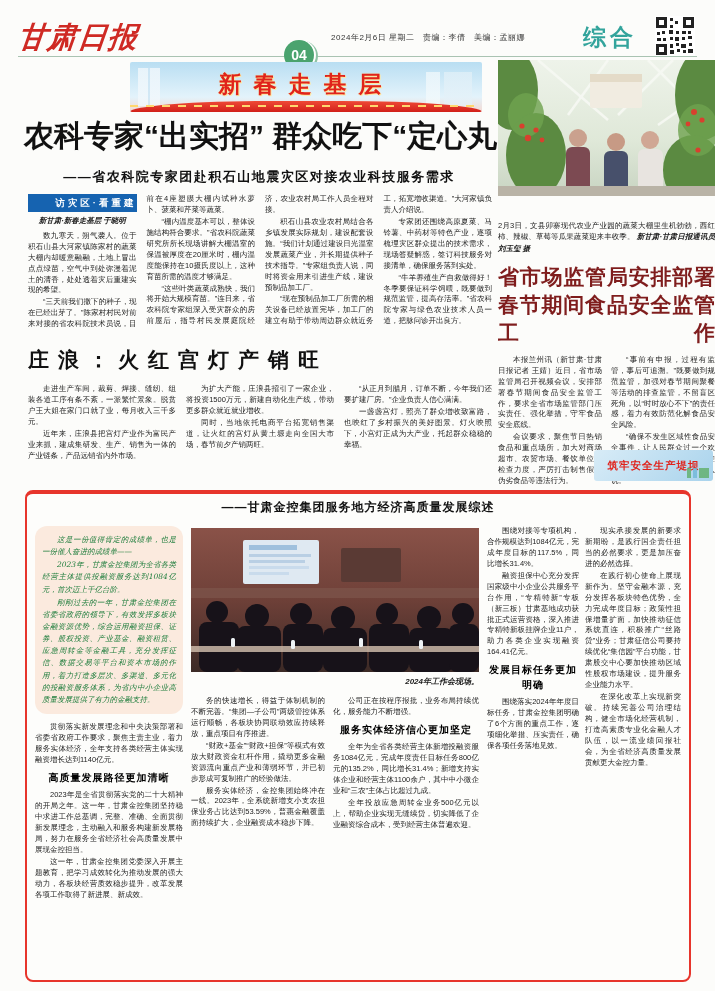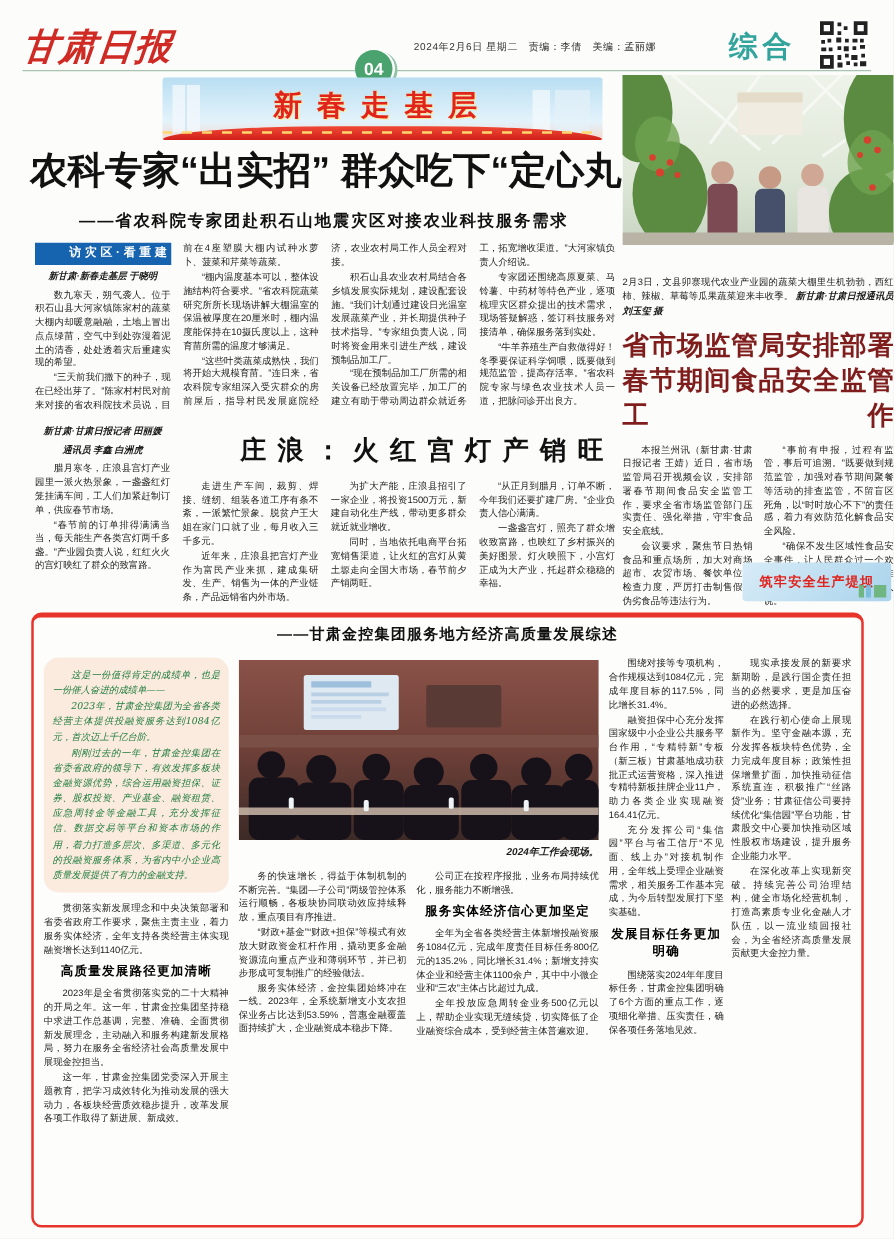--- a/index.html
+++ b/index.html
@@ -39,21 +39,21 @@
   .top-body { position:absolute; left:28px; top:194px; width:464px; height:139px; overflow:hidden;
             column-count:4; column-gap:10px; font-size:7.5px; line-height:1.46; text-align:justify; color:#1c1c1c; }
   .col-tag { background:#1663b0; color:#fff; text-align:right; font-size:9.5px; font-weight:bold;
             letter-spacing:3px; padding:2px 0; margin-bottom:4px; }
   .byline { text-align:center; font-weight:bold; font-style:italic; font-size:7.5px; margin:2px 0 4px; text-indent:0 !important; }
 
   
   .zl { position:absolute; left:28px; top:338px; width:464px; height:144px; display:flex; gap:10px; overflow:hidden; }
   .zl-col1 { width:108px; flex:none; font-size:7.5px; line-height:1.46; text-align:justify; color:#1c1c1c; overflow:hidden; }
   .zl-right { flex:1; display:flex; flex-direction:column; }
-  .zl-headline { text-align:right; font-family:"DejaVu Serif", serif; font-weight:bold; font-size:21px;
+  .zl-headline { text-align:left; font-family:"DejaVu Serif", serif; font-weight:bold; font-size:21px;
             letter-spacing:9px; color:#111; margin:8px 0 10px; }
   .zl-body { column-count:3; column-gap:10px; font-size:7.5px; line-height:1.46; text-align:justify;
             color:#1c1c1c; overflow:hidden; flex:1; }
 
   
   .right-col { position:absolute; left:498px; top:60px; width:217px; }
   .photo1 { width:217px; height:136px; display:block; }
   .caption1 { margin-top:24px; font-size:7.5px; line-height:1.5; text-align:justify; color:#1c1c1c; }
   .caption1 b { font-style:italic; }
   .ra-headline { margin-top:9px; font-size:21px; font-weight:900; color:#7f1d1d; text-align:justify;
@@ -150,28 +150,20 @@
         <p>“棚内温度基本可以，整体设施结构符合要求。”省农科院蔬菜研究所所长现场讲解大棚温室的保温被厚度在20厘米时，棚内温度能保持在10摄氏度以上，这种育苗所需的温度才够满足。</p>
         <p>“这些叶类蔬菜成熟快，我们将开始大规模育苗。”连日来，省农科院专家组深入受灾群众的房前屋后，指导村民发展庭院经济，农业农村局工作人员全程对接。</p>
         <p>积石山县农业农村局结合各乡镇发展实际规划，建设配套设施。“我们计划通过建设日光温室发展蔬菜产业，并长期提供种子技术指导。”专家组负责人说，同时将资金用来引进生产线，建设预制品加工厂。</p>
         <p>“现在预制品加工厂所需的相关设备已经放置完毕，加工厂的建立有助于带动周边群众就近务工，拓宽增收渠道。”大河家镇负责人介绍说。</p>
         <p>专家团还围绕高原夏菜、马铃薯、中药材等特色产业，逐项梳理灾区群众提出的技术需求，现场答疑解惑，签订科技服务对接清单，确保服务落到实处。</p>
         <p>“牛羊养殖生产自救做得好！冬季要保证科学饲喂，既要做到规范监管，提高存活率。”省农科院专家与绿色农业技术人员一道，把脉问诊开出良方。</p>
       </div>
   </div>
 
   <div class="zl">
-    <div class="zl-col1 news-body">
-      <div class="byline">新甘肃·甘肃日报记者 田丽媛</div>
-      <div class="byline">通讯员 李鑫 白洲虎</div>
-      <div>
-          <p>腊月寒冬，庄浪县宫灯产业园里一派火热景象，一盏盏红灯笼挂满车间，工人们加紧赶制订单，供应春节市场。</p>
-          <p>“春节前的订单排得满满当当，每天能生产各类宫灯两千多盏。”产业园负责人说，红红火火的宫灯映红了群众的致富路。</p>
-        </div>
-    </div>
     <div class="zl-right">
       <div class="zl-headline">庄浪：火红宫灯产销旺</div>
       <div class="zl-body news-body">
         <div>
             <p>走进生产车间，裁剪、焊接、缝纫、组装各道工序有条不紊，一派繁忙景象。脱贫户王大姐在家门口就了业，每月收入三千多元。</p>
             <p>近年来，庄浪县把宫灯产业作为富民产业来抓，建成集研发、生产、销售为一体的产业链条，产品远销省内外市场。</p>
             <p>为扩大产能，庄浪县招引了一家企业，将投资1500万元，新建自动化生产线，带动更多群众就近就业增收。</p>
             <p>同时，当地依托电商平台拓宽销售渠道，让火红的宫灯从黄土塬走向全国大市场，春节前夕产销两旺。</p>
             <p>“从正月到腊月，订单不断，今年我们还要扩建厂房。”企业负责人信心满满。</p>
             <p>一盏盏宫灯，照亮了群众增收致富路，也映红了乡村振兴的美好图景。灯火映照下，小宫灯正成为大产业，托起群众稳稳的幸福。</p>
@@ -329,21 +321,20 @@
         <div class="b-subhead">服务实体经济信心更加坚定</div>
         <div>
             <p>全年为全省各类经营主体新增投融资服务1084亿元，完成年度责任目标任务800亿元的135.2%，同比增长31.4%；新增支持实体企业和经营主体1100余户，其中中小微企业和“三农”主体占比超过九成。</p>
             <p>全年投放应急周转金业务500亿元以上，帮助企业实现无缝续贷，切实降低了企业融资综合成本，受到经营主体普遍欢迎。</p>
           </div>
       </div>
       <div class="box colC">
         <div>
             <p>围绕对接等专项机构，合作规模达到1084亿元，完成年度目标的117.5%，同比增长31.4%。</p>
             <p>融资担保中心充分发挥国家级中小企业公共服务平台作用，“专精特新”专板（新三板）甘肃基地成功获批正式运营资格，深入推进专精特新板挂牌企业11户，助力各类企业实现融资164.41亿元。</p>
-            <p>充分发挥公司“集信园”平台与省工信厅“不见面、线上办”对接机制作用，全年线上受理企业融资需求，相关服务工作基本完成，为今后转型发展打下坚实基础。</p>
           </div>
         <div class="b-subhead">发展目标任务更加明确</div>
         <div>
             <p>围绕落实2024年年度目标任务，甘肃金控集团明确了6个方面的重点工作，逐项细化举措、压实责任，确保各项任务落地见效。</p>
           </div>
       </div>
       <div class="box colD">
         <div>
             <p>现实承接发展的新要求新期盼，是践行国企责任担当的必然要求，更是加压奋进的必然选择。</p>
             <p>在践行初心使命上展现新作为。坚守金融本源，充分发挥各板块特色优势，全力完成年度目标；政策性担保增量扩面，加快推动征信系统直连，积极推广“丝路贷”业务；甘肃征信公司要持续优化“集信园”平台功能，甘肃股交中心要加快推动区域性股权市场建设，提升服务企业能力水平。</p>

